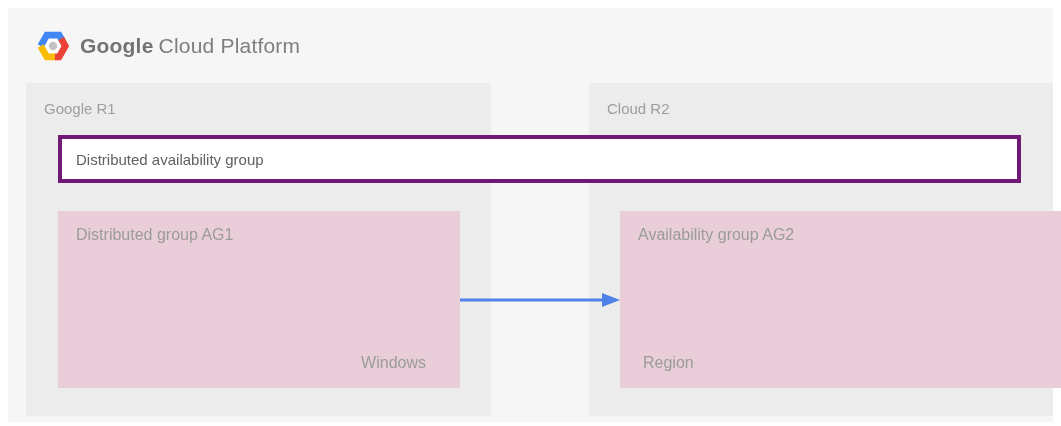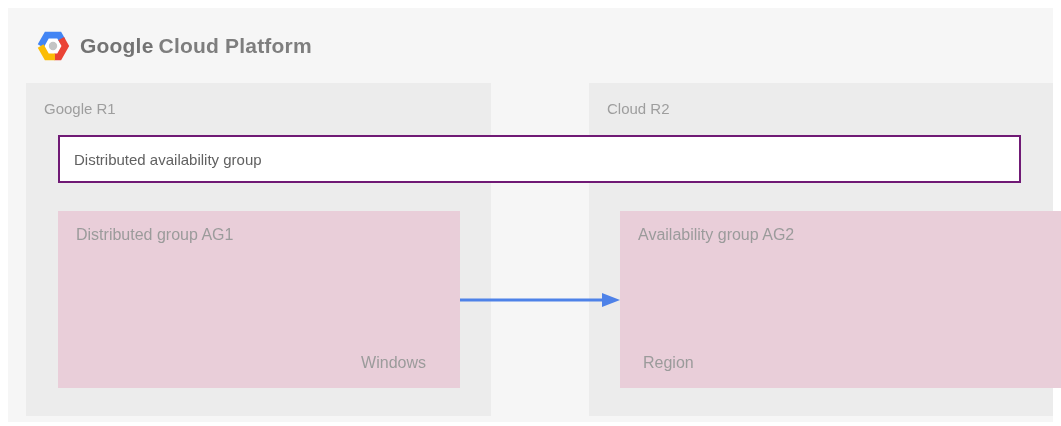--- a/index.html
+++ b/index.html
@@ -22,39 +22,39 @@
   }
   
   .header {
     position: absolute; left: 26px; top: 18px;
     height: 40px;
     display: flex; align-items: center;
   }
   .logo-icon { display: inline-block; width: 38px; height: 38px; }
   .logo-text { margin-left: 8px; font-size: 21px; letter-spacing: 0.2px; white-space: nowrap; }
   .logo-brand { color: #737373; font-weight: 700; }
-  .logo-product { color: #7e7e7e; font-weight: 700; margin-left: 5px; }
+  .logo-product { color: #7e7e7e; font-weight: 400; margin-left: 5px; }
   
   .region {
     position: absolute; top: 75px;
     width: 465px; height: 333px;
     background: #ececec;
   }
   .region-r1 { left: 18px; }
   .region-r2 { left: 581px; width: 464px; }
   .region-label {
     position: absolute; left: 18px; top: 17px;
     font-size: 15px; color: #9e9e9e;
   }
   
   .dag-box {
     position: absolute; left: 50px; top: 127px;
     width: 963px; height: 48px;
     background: #ffffff;
-    border: 2px solid #701a75;
+    border: 4px solid #701a75;
     display: flex; align-items: center;
   }
   .dag-label { margin-left: 14px; font-size: 15px; color: #616161; }
   
   .ag-box {
     position: absolute; top: 203px;
     height: 177px;
     background: #e9ced9;
   }
   .ag1 { left: 50px; width: 402px; }

